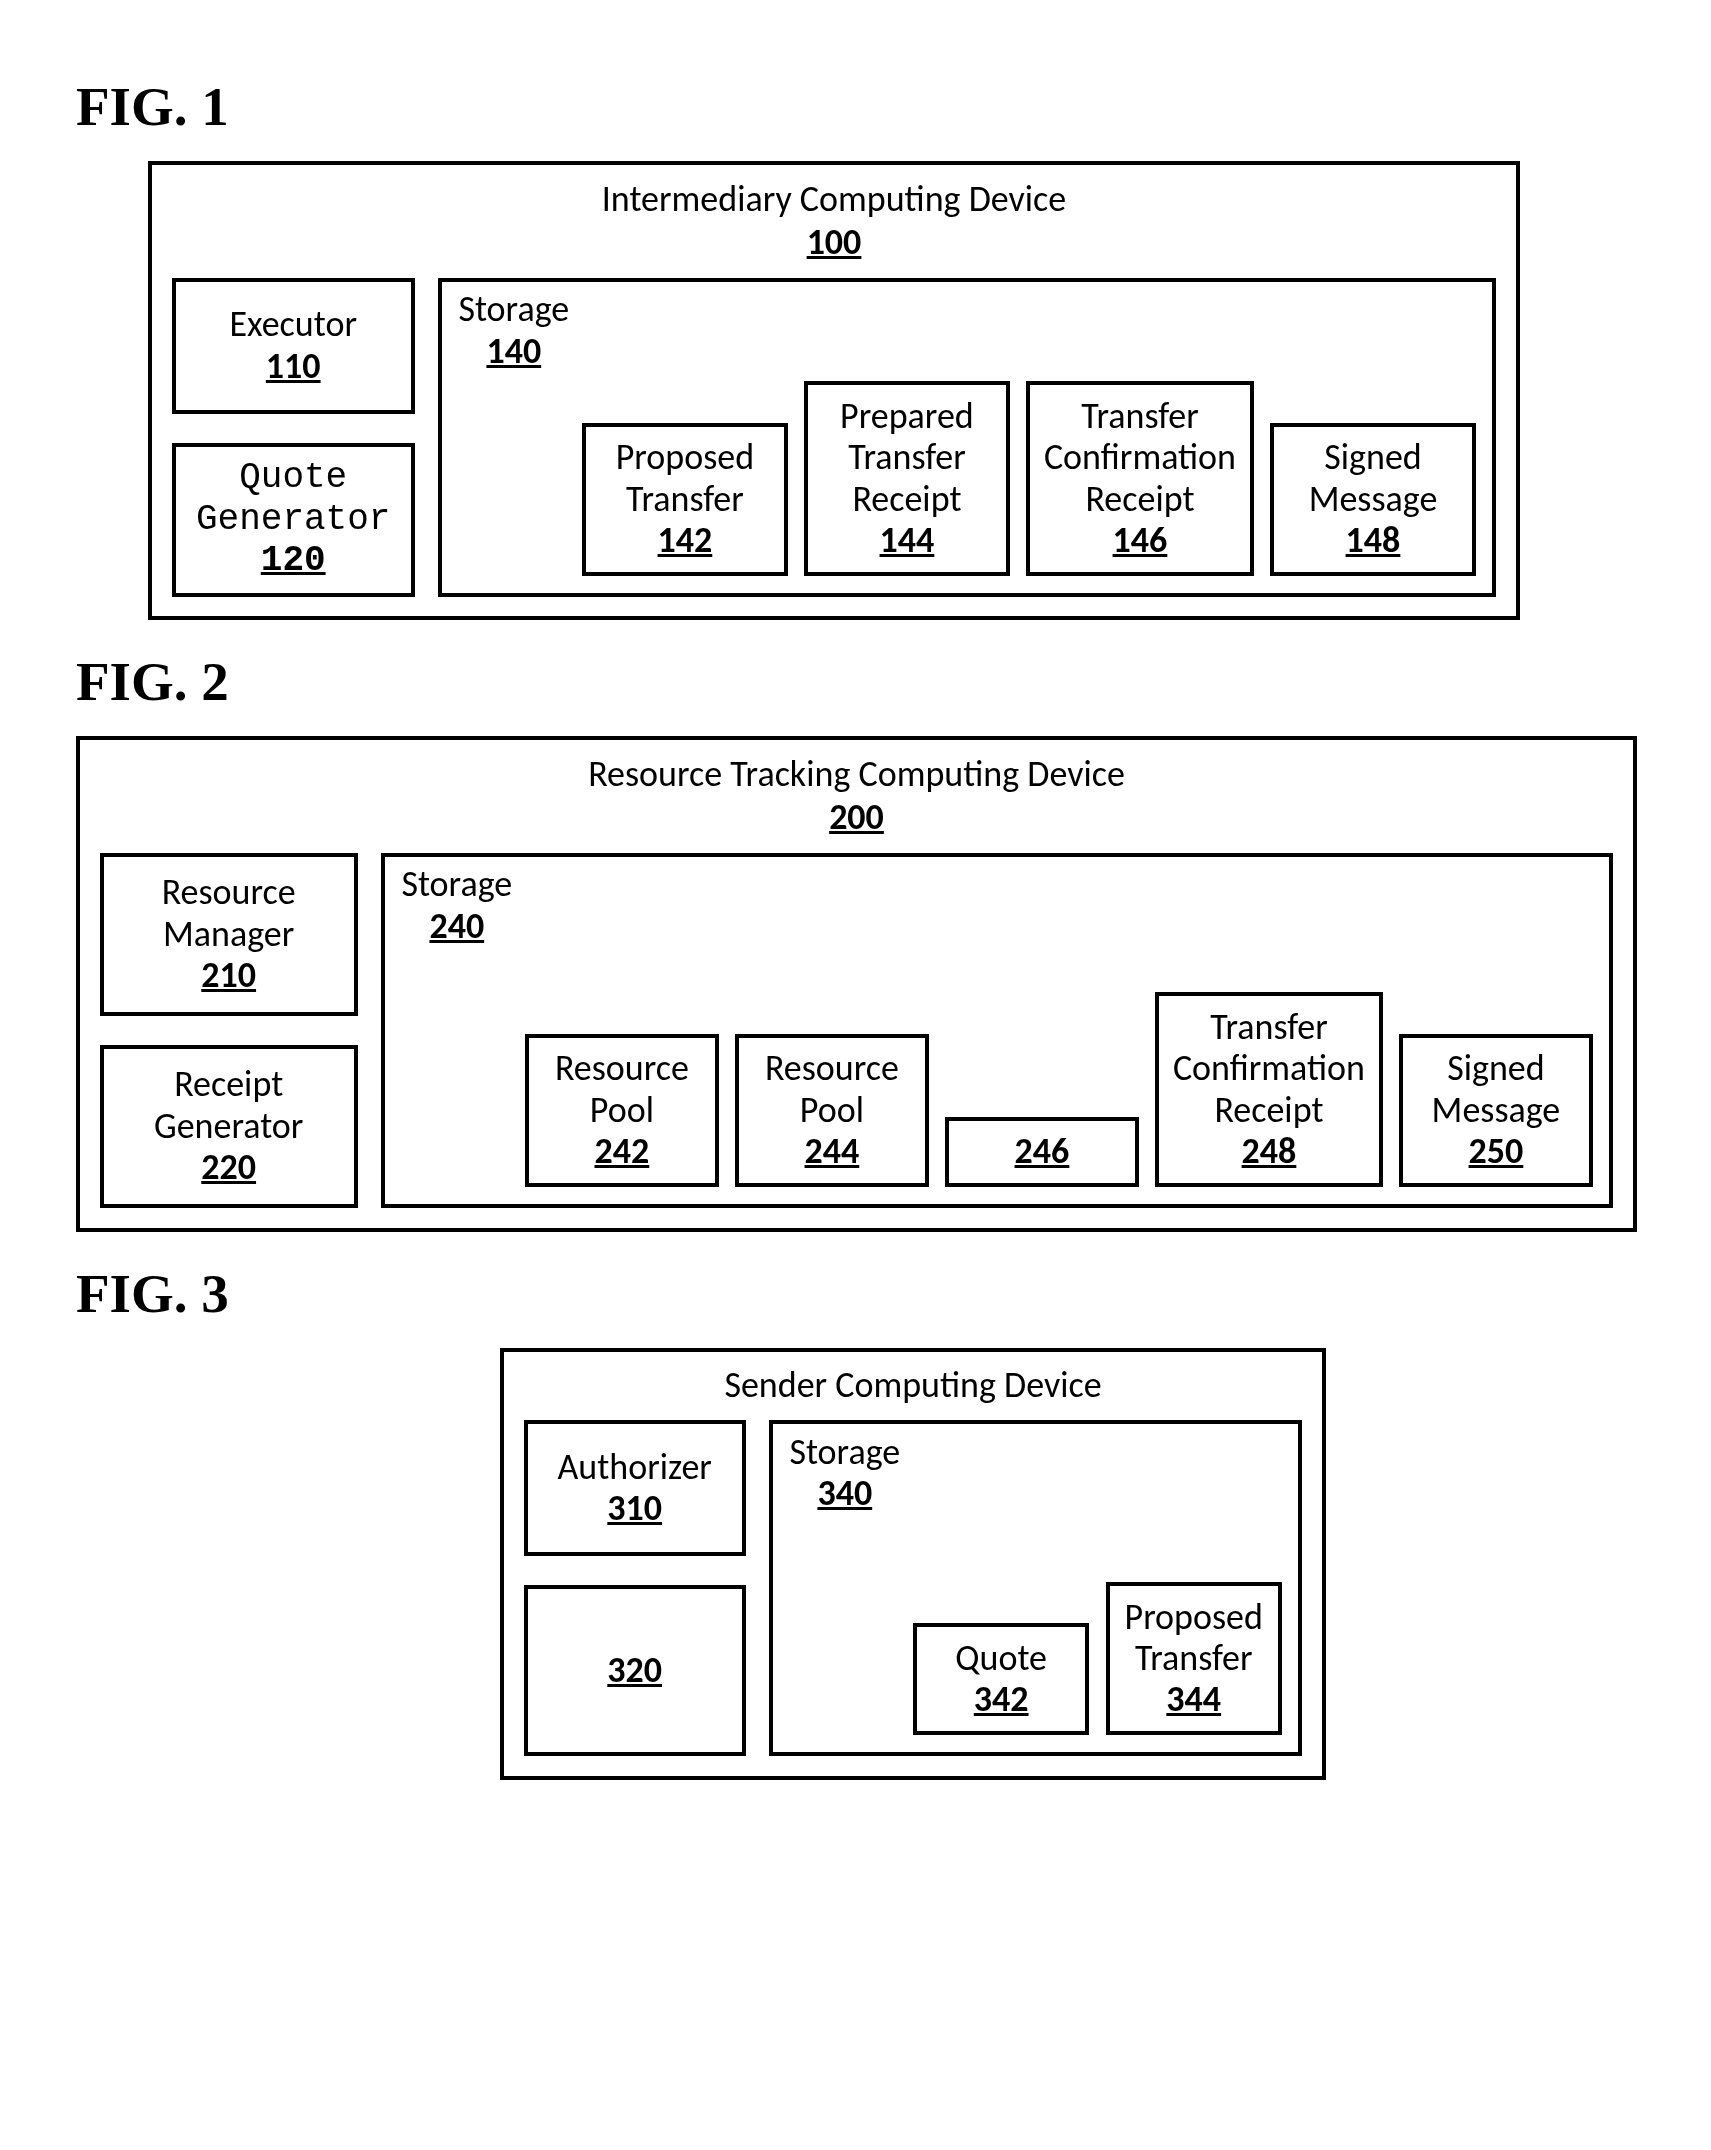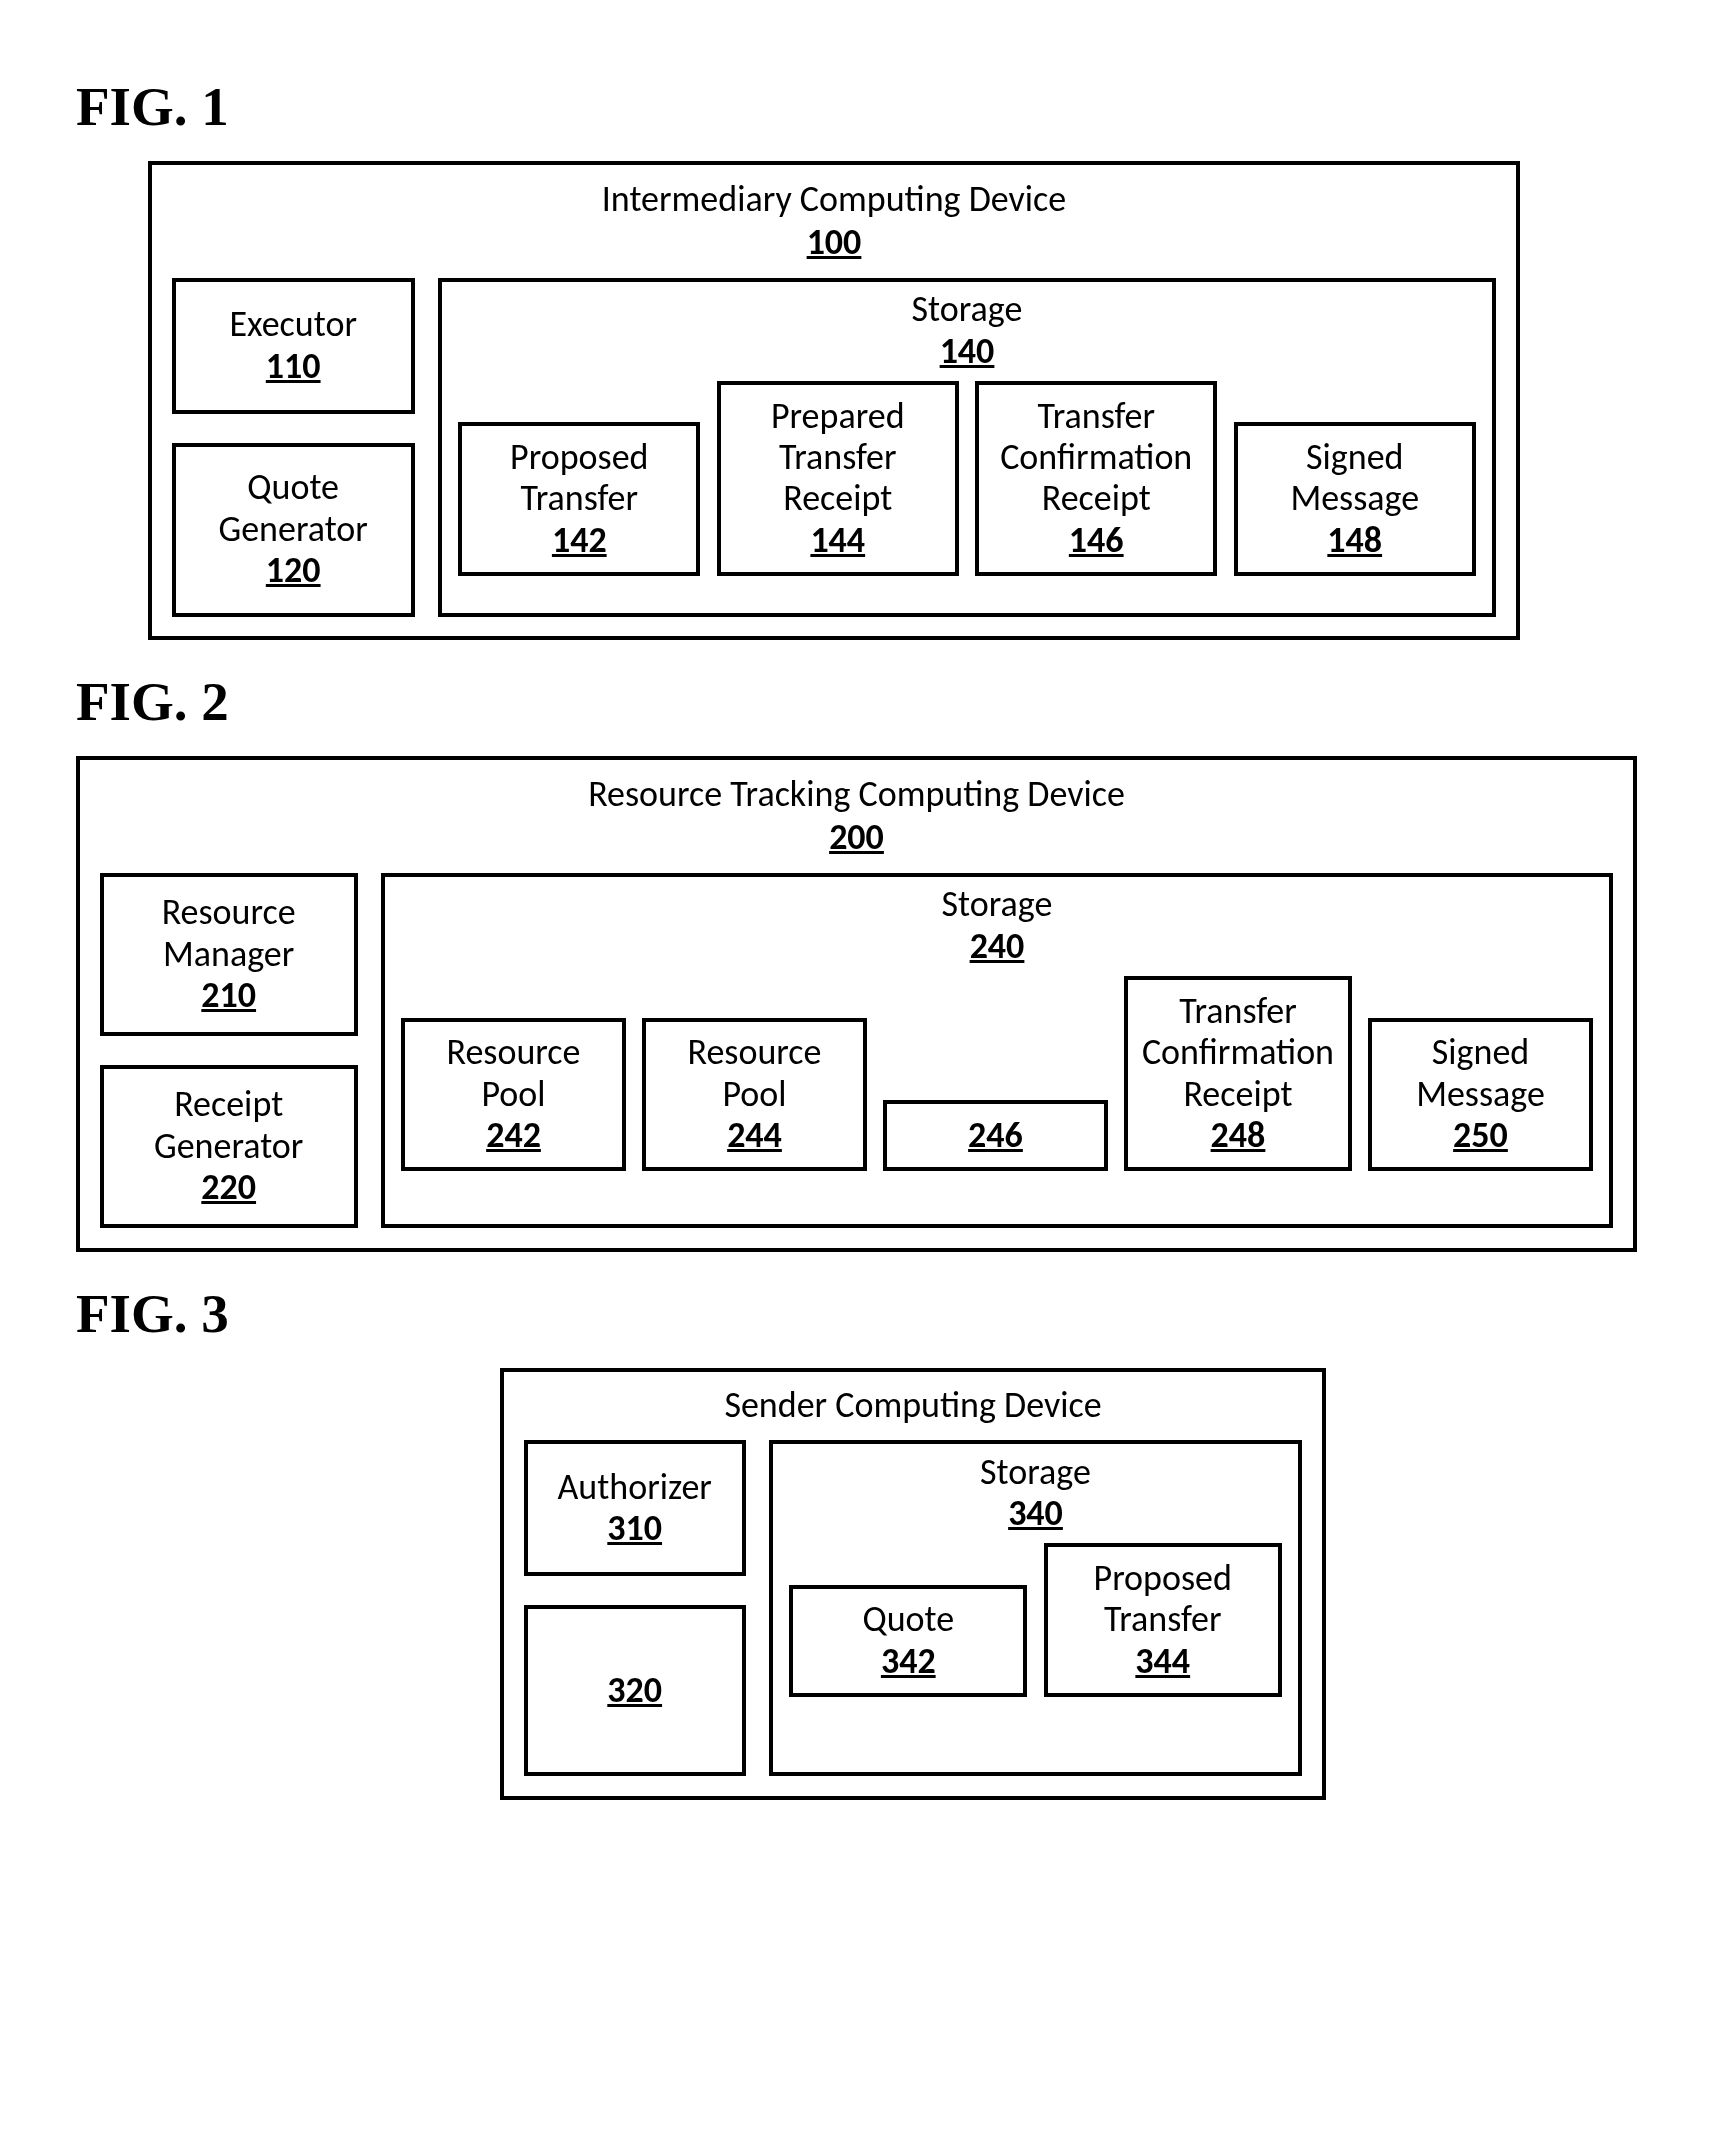--- a/index.html
+++ b/index.html
@@ -51,36 +51,37 @@
     padding: 10.6px 13.6px;
     text-align: center;
     font-size: 36px;
     line-height: 1.15;
   }
   .storage-box {
     border: 4.5px solid #000;
     padding: 7.6px 16.7px 16.7px 16.7px;
     flex: 1;
     display: flex;
-    flex-direction: column;
+    flex-direction: row;
+    gap: 13px;
   }
   .storage-header { text-align: center; font-size: 36px; line-height:1.15; }
   .storage-items {
     display: flex;
     gap: 16.7px;
     margin-top: 9px;
     align-items: flex-end;
   }
   .storage-items .box { flex: 1; }
 
   
   .fig1-wrap { margin-left: 72px; width: 1372px; }
   .fig1-leftcol { width: 243px; }
   .fig1-leftcol .box { height: 136px; }
-  .fig1-leftcol .box.tall { height: 174px; }
+  .fig1-leftcol .box.tall { height: 154px; font-family: Liberation Mono, monospace; }
 
   .fig2-wrap { margin-left: 0; width: 1561px; }
   .fig2-leftcol { width: 258px; }
   .fig2-leftcol .box { height: 163px; }
 
   .fig3-wrap { margin-left: 424px; width: 826px; }
   .fig3-leftcol { width: 222px; }
   .fig3-leftcol .box { height: 136px; }
   .fig3-leftcol .box.tall { height: 171px; }
 </style>

